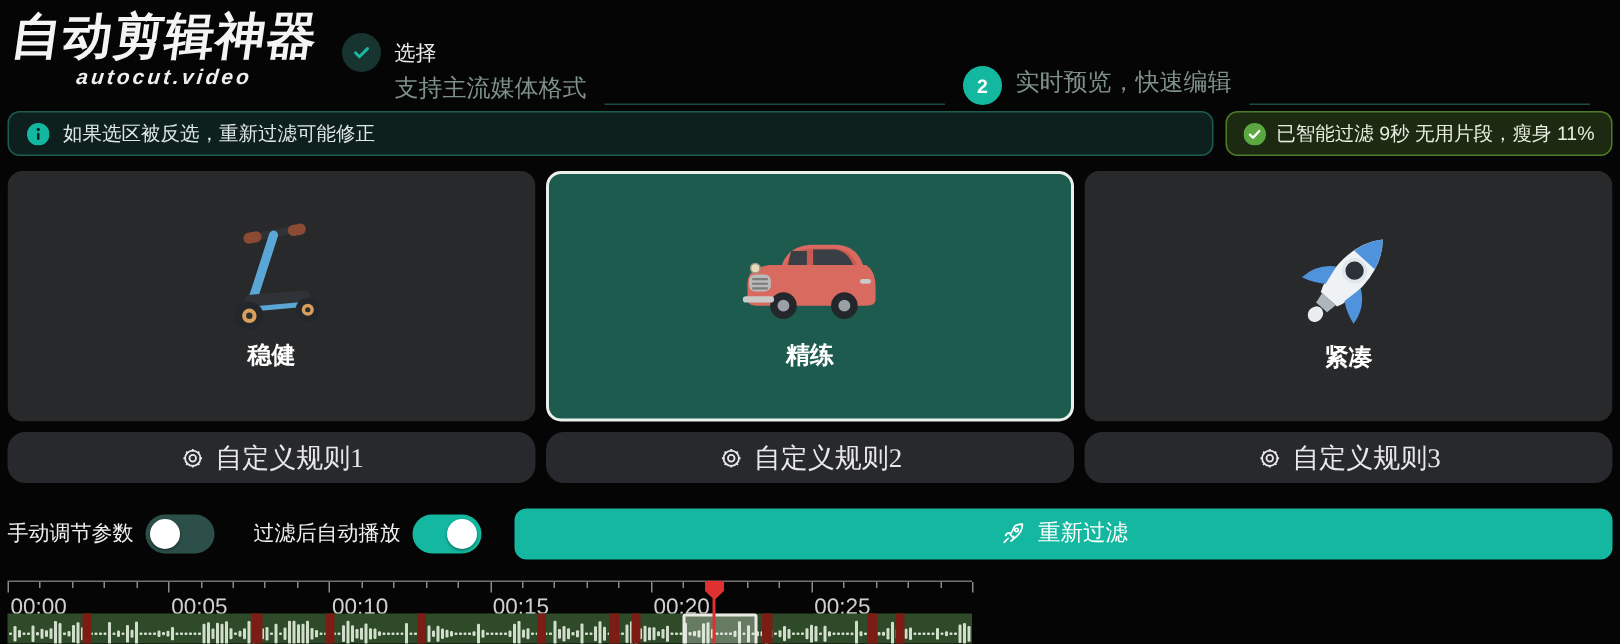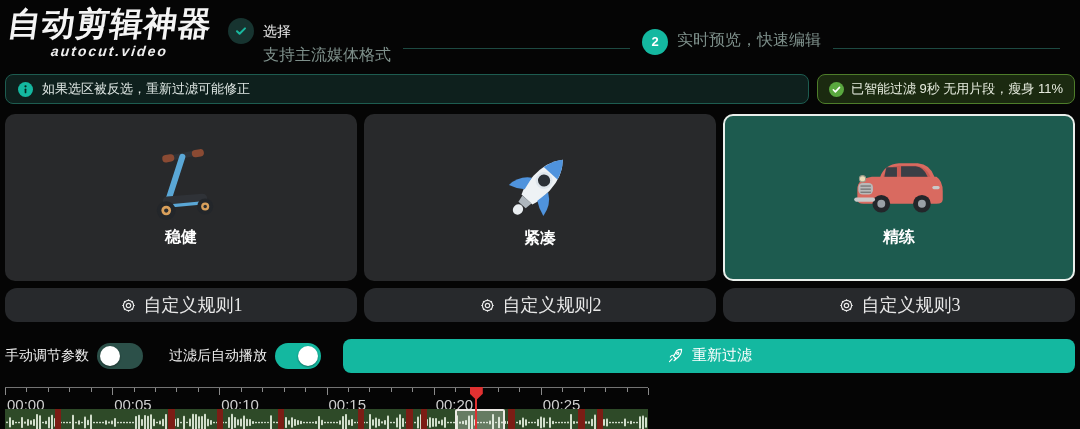--- a/index.html
+++ b/index.html
@@ -11,21 +11,21 @@
   }
   .wrap { width:1080px; height:429px; background:#050505; }
 
   
   .header { display:flex; padding:6px 8px 0 8px; height:70px; }
   .logo { display:flex; flex-direction:column; align-items:center; margin-right:16px; }
   .logo-title { font-size:33px; font-weight:900; letter-spacing:1px; color:#f4f4f4;
                 transform:skewX(-8deg); line-height:1.1; white-space:nowrap; }
   .logo-sub { font-size:14px; font-weight:800; font-style:italic; letter-spacing:2px;
               color:#efefef; margin-top:1px; transform:skewX(-6deg); }
-  .steps { flex:1; display:flex; align-items:center; padding-top:7px; }
+  .steps { flex:1; display:flex; align-items:flex-end; padding-top:7px; }
   .step { display:flex; }
   .step-circle { width:26px; height:26px; border-radius:50%; flex:0 0 auto;
                  display:flex; align-items:center; justify-content:center; }
   .step-circle.done { background:#173430; }
   .step-circle.active { background:var(--accent,#14b8a0); color:#fff; font-size:13px; font-weight:700; }
   .step-texts { margin-left:9px; }
   .step-label { font-size:14px; color:#ececec; line-height:26px; white-space:nowrap; }
   .step-sub { font-size:16px; color:#7e908b; margin-top:1px; white-space:nowrap; }
   .connector { flex:1; height:1px; background:#1d4a42; margin:13px 12px 0 12px; }
 
@@ -156,54 +156,54 @@
        <circle cx="21" cy="47" r="7" fill="#23262a"></circle>
             <circle cx="21" cy="47" r="3.6" fill="#d9a05b"></circle>
             <circle cx="21" cy="47" r="1.6" fill="#2b2e32"></circle>
        <circle cx="50" cy="44" r="6" fill="#23262a"></circle>
             <circle cx="50" cy="44" r="3" fill="#d9a05b"></circle>
             <circle cx="50" cy="44" r="1.3" fill="#2b2e32"></circle>
      </g>
         </svg>
         <div class="card-label">稳健</div>
       </div>
-      <div class="card">
-        <svg width="84" height="78" viewBox="0 0 64 64">
-     <g transform="rotate(42 32 32)">
-       <path d="M32 4 Q41 14 41 30 Q41 42 38 48 L26 48 Q23 42 23 30 Q23 14 32 4 Z" fill="#eef2f5"></path>
-       <path d="M32 4 Q37.5 10 39.6 19 L24.4 19 Q26.5 10 32 4 Z" fill="#4f93dd"></path>
-       <circle cx="32" cy="27" r="7" fill="#dfe6ec"></circle>
-            <circle cx="32" cy="27" r="5" fill="#2c3137"></circle>
-       <path d="M23 32 Q14 38 13 49 Q20 47 25 43 Z" fill="#4f93dd"></path>
-       <path d="M41 32 Q50 38 51 49 Q44 47 39 43 Z" fill="#4f93dd"></path>
-       <path d="M27 48 L37 48 L36 54 L28 54 Z" fill="#aeb6bd"></path>
-       <ellipse cx="32" cy="59" rx="4" ry="4.5" fill="#e9edf0"></ellipse>
-     </g>
-        </svg>
-        <div class="card-label">紧凑</div>
-      </div>
       <div class="card selected">
         <svg width="100" height="76" viewBox="0 0 96 64">
      <path d="M8 46 L8 36 Q8 26 22 24 L30 24 Q34 12 48 11 L66 11 Q78 12 82 24 L84 24 Q90 28 90 38 L90 46 Q90 50 84 50 L14 50 Q8 50 8 46 Z" fill="#d96a60"></path>
      <path d="M33 23 Q37 14 48 13.5 L64 13.5 Q74 14.5 78 23.5 L78 24 L33 24 Z" fill="#c85a52"></path>
      <path d="M36 15 L46 15 L46 24 L34 24 Q34.8 18.5 36 15 Z" fill="#3a3f46"></path>
      <path d="M50 14 L64 14 Q72 15 75.5 24 L50 24 Z" fill="#3a3f46"></path>
      <rect x="9" y="30" width="14" height="11" rx="4" fill="#b9b9b9"></rect>
      <line x1="11" y1="33" x2="21" y2="33" stroke="#7c7c7c" stroke-width="1.4"></line>
      <line x1="11" y1="36" x2="21" y2="36" stroke="#7c7c7c" stroke-width="1.4"></line>
      <line x1="11" y1="39" x2="21" y2="39" stroke="#7c7c7c" stroke-width="1.4"></line>
      <circle cx="13" cy="26" r="3" fill="#e8dcb8" stroke="#9a9a8a"></circle>
      <circle cx="31" cy="50" r="8.5" fill="#23262a"></circle>
           <circle cx="31" cy="50" r="3.8" fill="#9aa0a6"></circle>
      <circle cx="70" cy="50" r="8.5" fill="#23262a"></circle>
           <circle cx="70" cy="50" r="3.8" fill="#9aa0a6"></circle>
      <rect x="5" y="44" width="20" height="4" rx="2" fill="#c9c9c9"></rect>
      <rect x="80" y="33" width="7" height="3" rx="1.5" fill="#c9c9c9"></rect>
    </svg>
         <div class="card-label">精练</div>
+      </div>
+      <div class="card">
+        <svg width="84" height="78" viewBox="0 0 64 64">
+     <g transform="rotate(42 32 32)">
+       <path d="M32 4 Q41 14 41 30 Q41 42 38 48 L26 48 Q23 42 23 30 Q23 14 32 4 Z" fill="#eef2f5"></path>
+       <path d="M32 4 Q37.5 10 39.6 19 L24.4 19 Q26.5 10 32 4 Z" fill="#4f93dd"></path>
+       <circle cx="32" cy="27" r="7" fill="#dfe6ec"></circle>
+            <circle cx="32" cy="27" r="5" fill="#2c3137"></circle>
+       <path d="M23 32 Q14 38 13 49 Q20 47 25 43 Z" fill="#4f93dd"></path>
+       <path d="M41 32 Q50 38 51 49 Q44 47 39 43 Z" fill="#4f93dd"></path>
+       <path d="M27 48 L37 48 L36 54 L28 54 Z" fill="#aeb6bd"></path>
+       <ellipse cx="32" cy="59" rx="4" ry="4.5" fill="#e9edf0"></ellipse>
+     </g>
+        </svg>
+        <div class="card-label">紧凑</div>
       </div>
     </div>
 
   <div class="rules" id="rules">
       <button class="rule-btn">
         <svg width="17" height="17" viewBox="0 0 24 24" fill="none" stroke="#e8e8e8" stroke-width="1.7">
      <circle cx="12" cy="12" r="3.1"></circle>
      <path d="M12 3.2v2.4M12 18.4v2.4M3.2 12h2.4M18.4 12h2.4M5.8 5.8l1.7 1.7M16.5 16.5l1.7 1.7M18.2 5.8l-1.7 1.7M7.5 16.5l-1.7 1.7"></path>
      <circle cx="12" cy="12" r="7.2"></circle>
         </svg>

